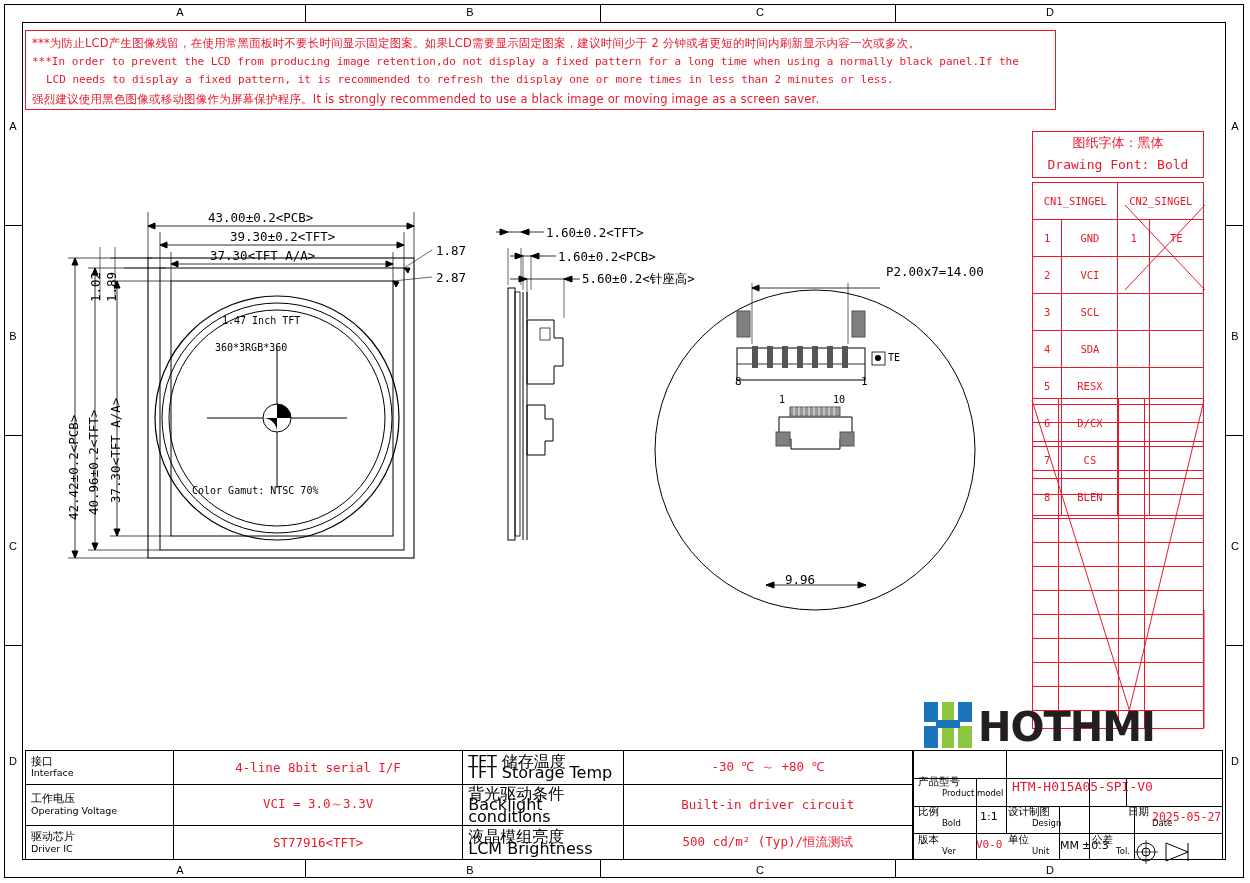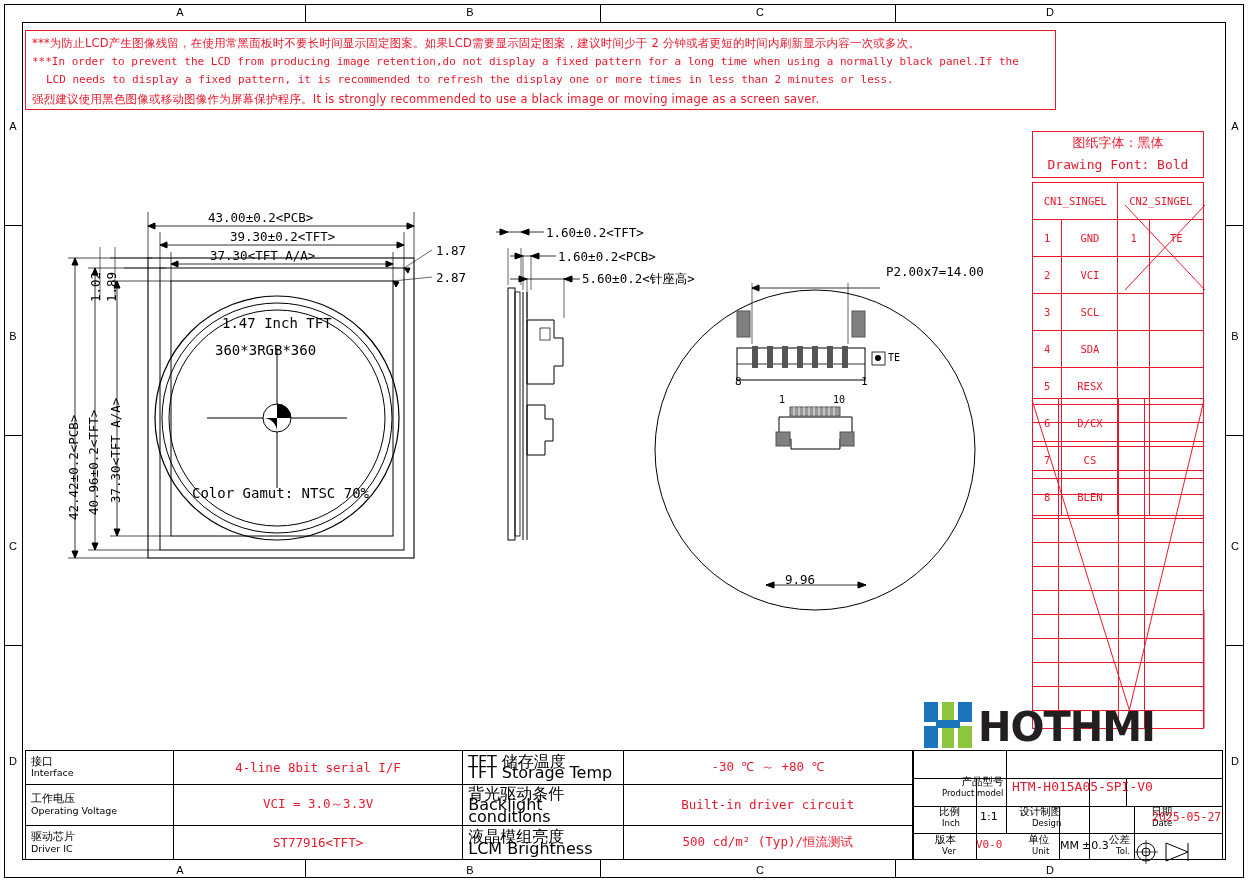--- a/index.html
+++ b/index.html
@@ -31,36 +31,36 @@
 
   
   .red-grid{position:absolute;left:1032px;top:398px;width:172px;height:330px;}
   .red-grid .hline{position:absolute;left:0;width:172px;height:0;border-top:1px solid #e8192c;}
   .red-grid .vline{position:absolute;top:0;height:330px;width:0;border-left:1px solid #e8192c;}
 
   svg.overlay{position:absolute;left:0;top:0;width:1250px;height:883px;pointer-events:none;}
 
   
   .dim{position:absolute;font-size:12.5px;font-family:"DejaVu Sans Mono",monospace;color:#000;white-space:nowrap;}
-  .note{position:absolute;font-size:14px;font-family:"DejaVu Sans Mono",monospace;color:#000;white-space:nowrap;}
+  .note{position:absolute;font-size:10px;font-family:"DejaVu Sans Mono",monospace;color:#000;white-space:nowrap;}
   .tiny{position:absolute;font-size:9px;font-family:"DejaVu Sans Mono",monospace;color:#000;white-space:nowrap;}
 
   
   .spec{position:absolute;left:25px;top:750px;width:888px;height:110px;border-collapse:collapse;}
   .spec td{border:1px solid #000;padding:0 5px;vertical-align:middle;height:27.5px;}
   .spec .lbl{width:108px;line-height:11.5px;}
   .spec .lbl .cn{font-size:11px;}
   .spec .lbl .en{font-size:9.5px;}
   .spec .val{color:#e8192c;font-size:12.5px;font-family:"DejaVu Sans Mono",monospace;width:222px;text-align:center;}
   .spec .lbl2{width:118px;line-height:11.5px;}
 
   
   .title-block{position:absolute;left:913px;top:750px;width:310px;height:110px;border:1px solid #000;box-sizing:border-box;}
   .tb-row{position:absolute;left:0;width:308px;border-top:1px solid #000;}
-  .tb-cell{position:absolute;font-size:9.5px;line-height:11px;text-align:right;}
+  .tb-cell{position:absolute;font-size:9.5px;line-height:11px;}
   .tb-cn{font-size:10.5px;}
   .tb-en{font-size:8.5px;padding-left:24px;}
   .tb-val{color:#e8192c;font-family:"DejaVu Sans Mono",monospace;font-size:12px;}
   .tb-vline{position:absolute;width:0;border-left:1px solid #000;}
 
   
   .logo-wrap{position:absolute;left:920px;top:700px;width:300px;height:52px;}
   .logo-text{position:absolute;left:58px;top:4px;font-size:40px;font-weight:bold;letter-spacing:-1px;color:#231f20;font-family:"DejaVu Sans",sans-serif;}
 </style>
 </head>
@@ -448,21 +448,21 @@
   </div>
 
   <div class="tb-cell" style="left:918px;top:776px;">
     <span class="tb-cn">产品型号</span><br>
     <span class="tb-en">Product model</span>
   </div>
   <div class="tb-cell tb-val" style="left:1012px;top:781px;font-size:13px;">HTM-H015A05-SPI-V0</div>
 
   <div class="tb-cell" style="left:918px;top:806px;">
     <span class="tb-cn">比例</span><br>
-    <span class="tb-en">Inch</span>
+    <span class="tb-en">Bold</span>
   </div>
   <div class="tb-cell" style="left:980px;top:811px;font-size:11px;">1:1</div>
 
   <div class="tb-cell" style="left:1008px;top:806px;">
     <span class="tb-cn">设计制图</span><br>
     <span class="tb-en">Design</span>
   </div>
   <div class="tb-cell tb-val" style="left:1092px;top:811px;"></div>
 
   <div class="tb-cell" style="left:1128px;top:806px;">

